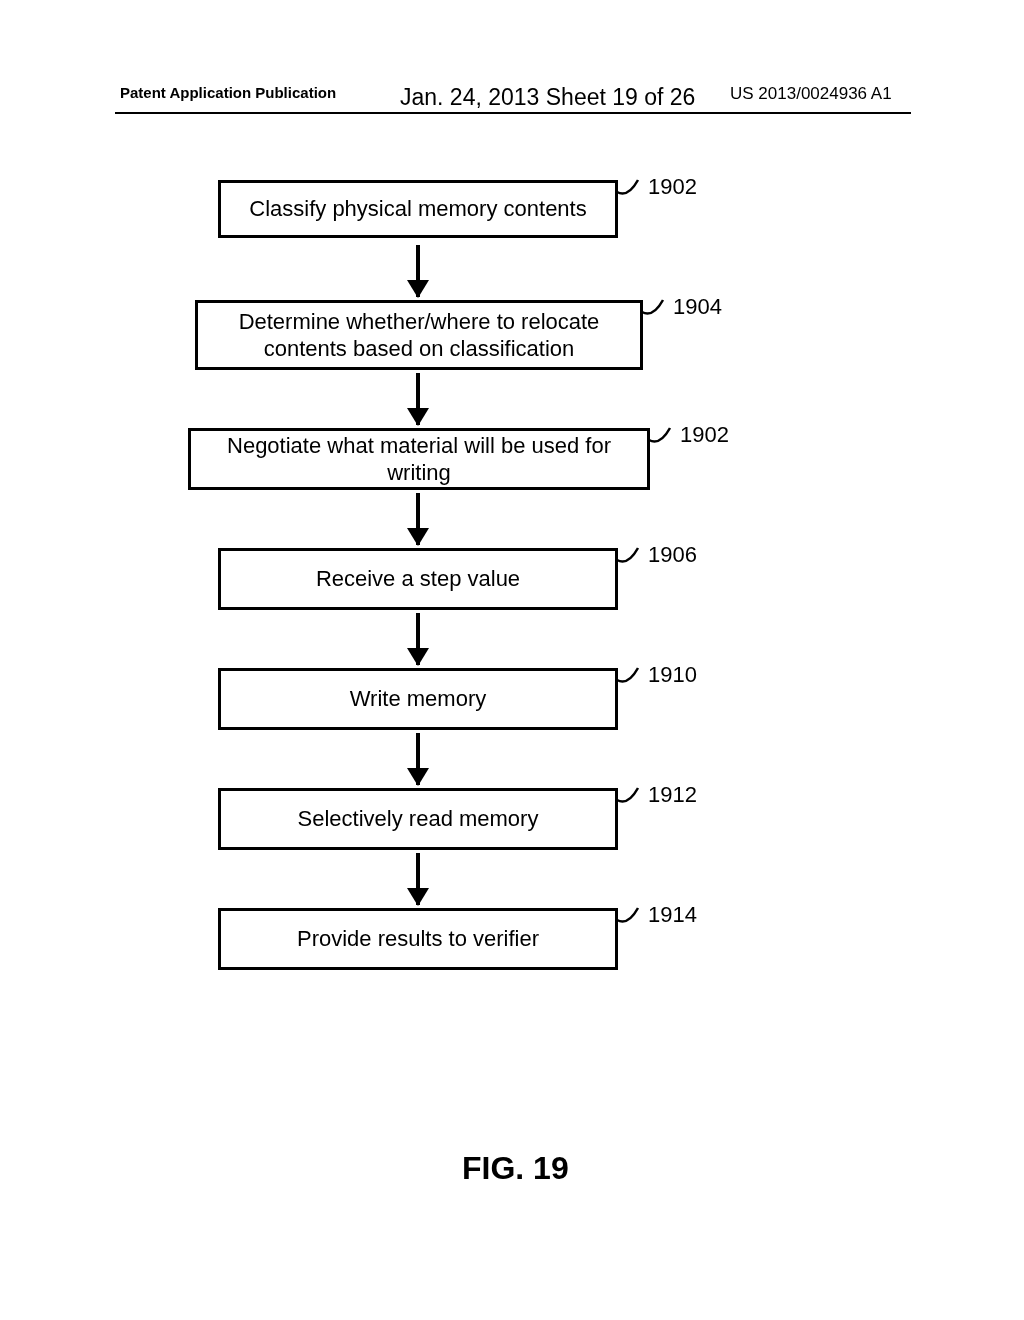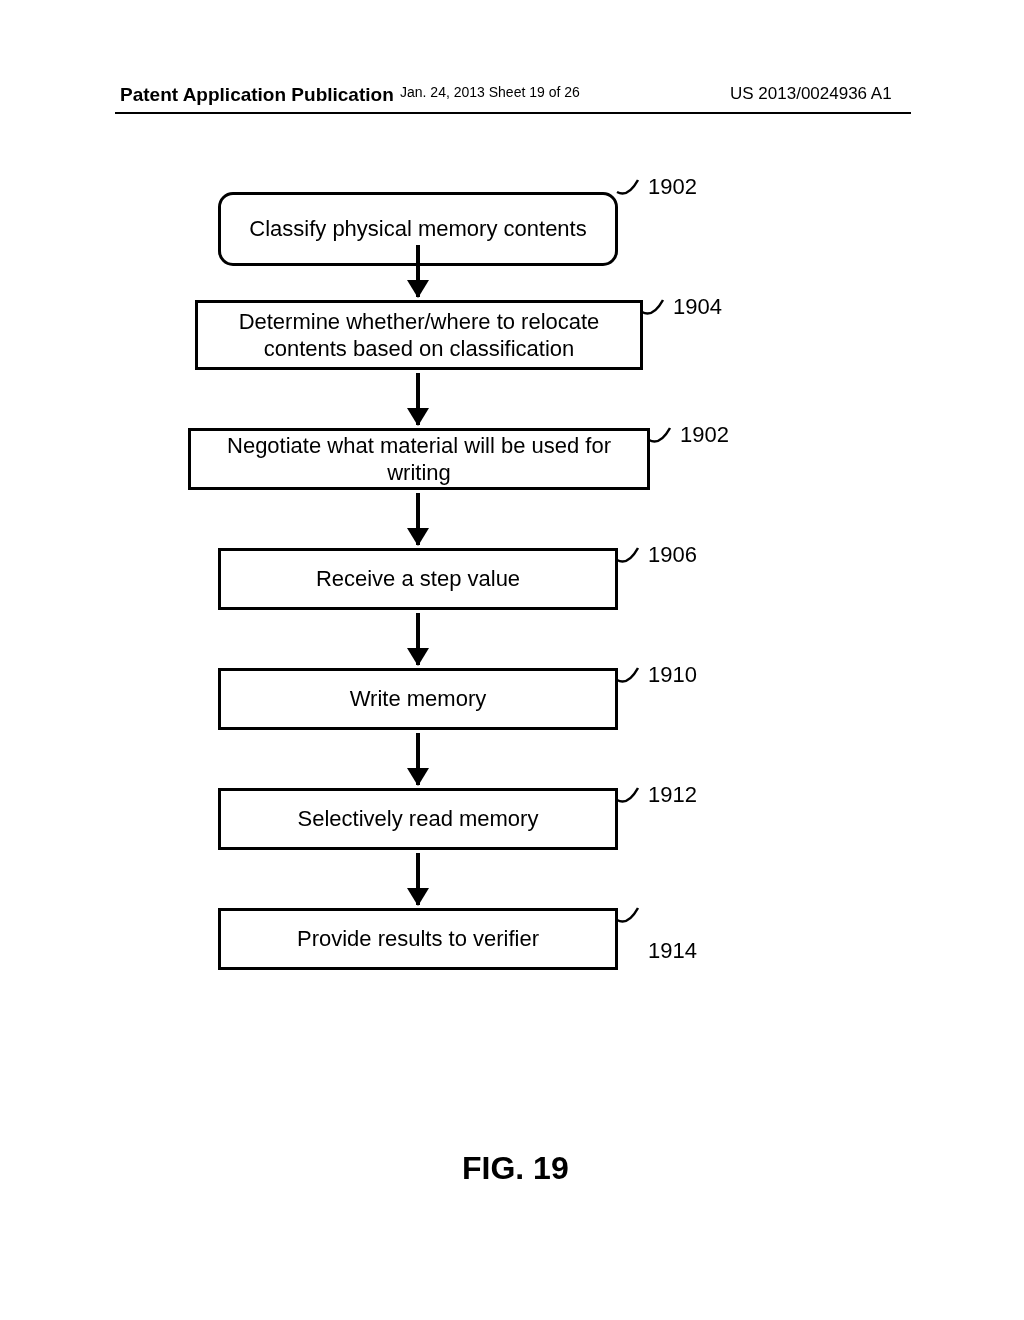--- a/index.html
+++ b/index.html
@@ -19,26 +19,26 @@
   .header {
     position: absolute;
     top: 84px;
     left: 0;
     width: 1024px;
   }
   .header-left {
     position: absolute;
     left: 120px;
     font-weight: bold;
-    font-size: 19px;
+    font-size: 15px;
   }
   .header-mid {
     position: absolute;
     left: 400px;
-    font-size: 14px;
+    font-size: 23px;
   }
   .header-right {
     position: absolute;
     left: 730px;
     font-size: 17px;
   }
   .header-rule {
     position: absolute;
     top: 112px;
     left: 115px;
@@ -113,21 +113,21 @@
 
   <div class="header">
     <div class="header-left">Patent Application Publication</div>
     <div class="header-mid">Jan. 24, 2013  Sheet 19 of 26</div>
     <div class="header-right">US 2013/0024936 A1</div>
   </div>
   <div class="header-rule"></div>
 
   <div class="flow">
 
-    <div class="box" style="left:218px; top:192px; width:400px; height:74px;border-radius:15px;">
+    <div class="box" style="left:218px; top:180px; width:400px; height:58px;">
       <span>Classify physical memory contents</span>
     </div>
     <div class="hook" style="left:616px; top:178px;">
       <svg width="28" height="28">
           <path d="M1 14 Q 12 20 22 2" stroke="#000" stroke-width="2.5" fill="none"></path>
         </svg>
     </div>
     <div class="ref" style="left:648px; top:174px;">1902</div>
 
     <div class="arrow" style="left:418px; top:245px; height:52px;"></div>
@@ -193,19 +193,19 @@
     <div class="arrow" style="left:418px; top:853px; height:52px;"></div>
 
     <div class="box" style="left:218px; top:908px; width:400px; height:62px;">
       <span>Provide results to verifier</span>
     </div>
     <div class="hook" style="left:616px; top:906px;">
       <svg width="28" height="28">
           <path d="M1 14 Q 12 20 22 2" stroke="#000" stroke-width="2.5" fill="none"></path>
         </svg>
     </div>
-    <div class="ref" style="left:648px; top:902px;margin-top:36px;">1914</div>
+    <div class="ref" style="left:648px; top:902px;">1914</div>
 
   </div>
 
   <div class="fig-caption" style="left:462px; top:1150px;">FIG. 19</div>
 
 </div>
 
 </body></html>

